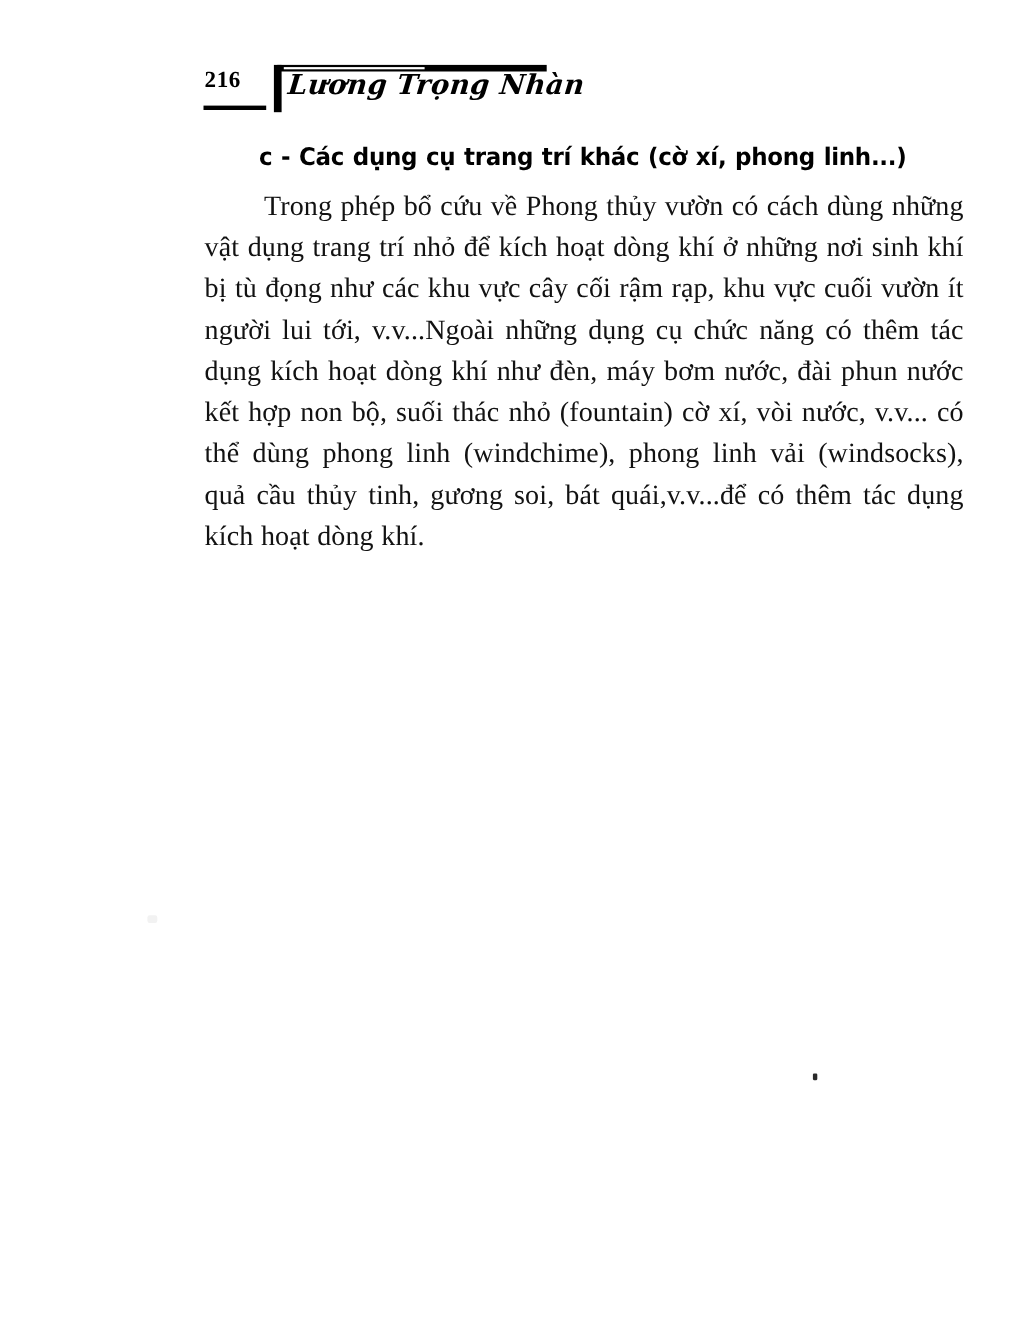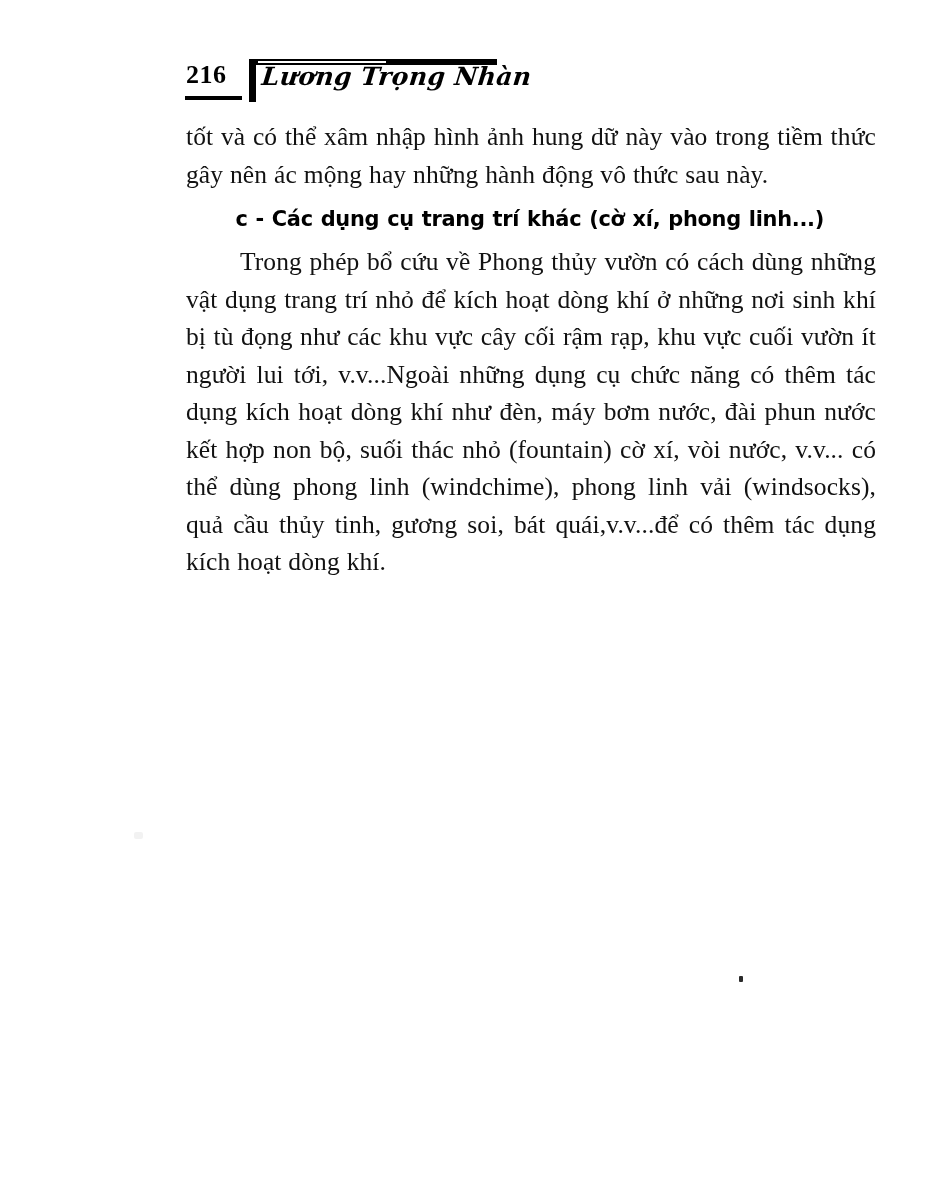--- a/index.html
+++ b/index.html
@@ -25,21 +25,21 @@
     top: 56px;
     width: 700px;
     height: 52px;
   }
 
   .header-pageno {
     position: absolute;
     left: 0px;
     top: 6px;
     font-family: "Liberation Serif", "DejaVu Serif", serif;
-    font-size: 26px;
+    font-size: 21px;
     font-weight: 700;
     letter-spacing: 0.5px;
     line-height: 1;
     color: #000;
   }
 
   .header-pageno-rule {
     position: absolute;
     left: -1px;
     top: 40px;
@@ -152,21 +152,20 @@
   <div class="header">
     <div class="header-pageno">216</div>
     <div class="header-pageno-rule"></div>
     <div class="header-vbar"></div>
     <div class="header-rule"></div>
     <div class="header-name">Lương Trọng Nhàn</div>
   </div>
 
   <div class="body">
 
-    <p class="para">tốt và có thể xâm nhập hình ảnh hung dữ này vào trong tiềm thức gây nên ác mộng hay những hành động vô thức sau này.</p>
 
     <div class="gap-before-heading"></div>
 
     <h2 class="subheading">c - Các dụng cụ trang trí khác (cờ xí, phong linh...)</h2>
 
     <div class="gap-after-heading"></div>
 
     <p class="para indent">Trong phép bổ cứu về Phong thủy vườn có cách dùng những vật dụng trang trí nhỏ để kích hoạt dòng khí ở những nơi sinh khí bị tù đọng như các khu vực cây cối rậm rạp, khu vực cuối vườn ít người lui tới, v.v...Ngoài những dụng cụ chức năng có thêm tác dụng kích hoạt dòng khí như đèn, máy bơm nước, đài phun nước kết hợp non bộ, suối thác nhỏ (fountain) cờ xí, vòi nước, v.v... có thể dùng phong linh (windchime), phong linh vải (windsocks), quả cầu thủy tinh, gương soi, bát quái,v.v...để có thêm tác dụng kích hoạt dòng khí.</p>
 
     <div class="gap-para"></div>

